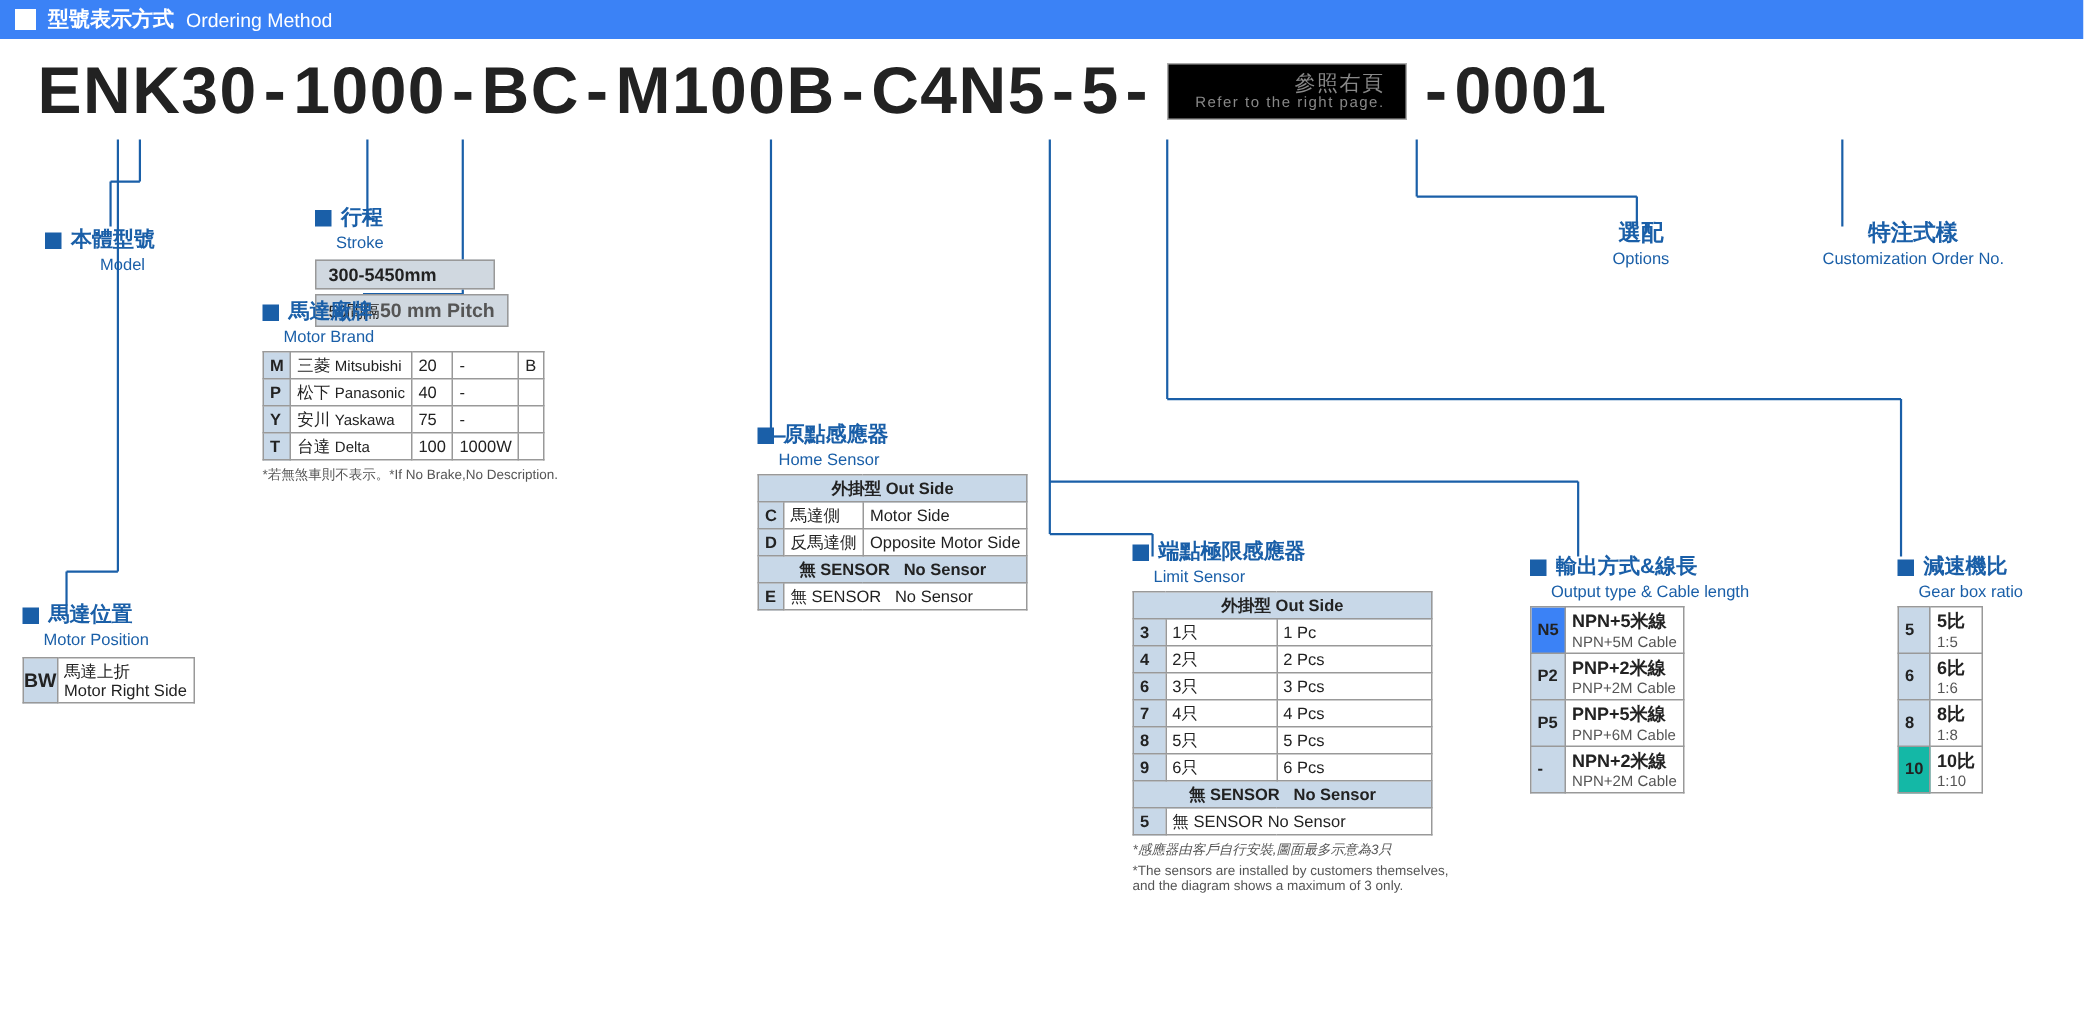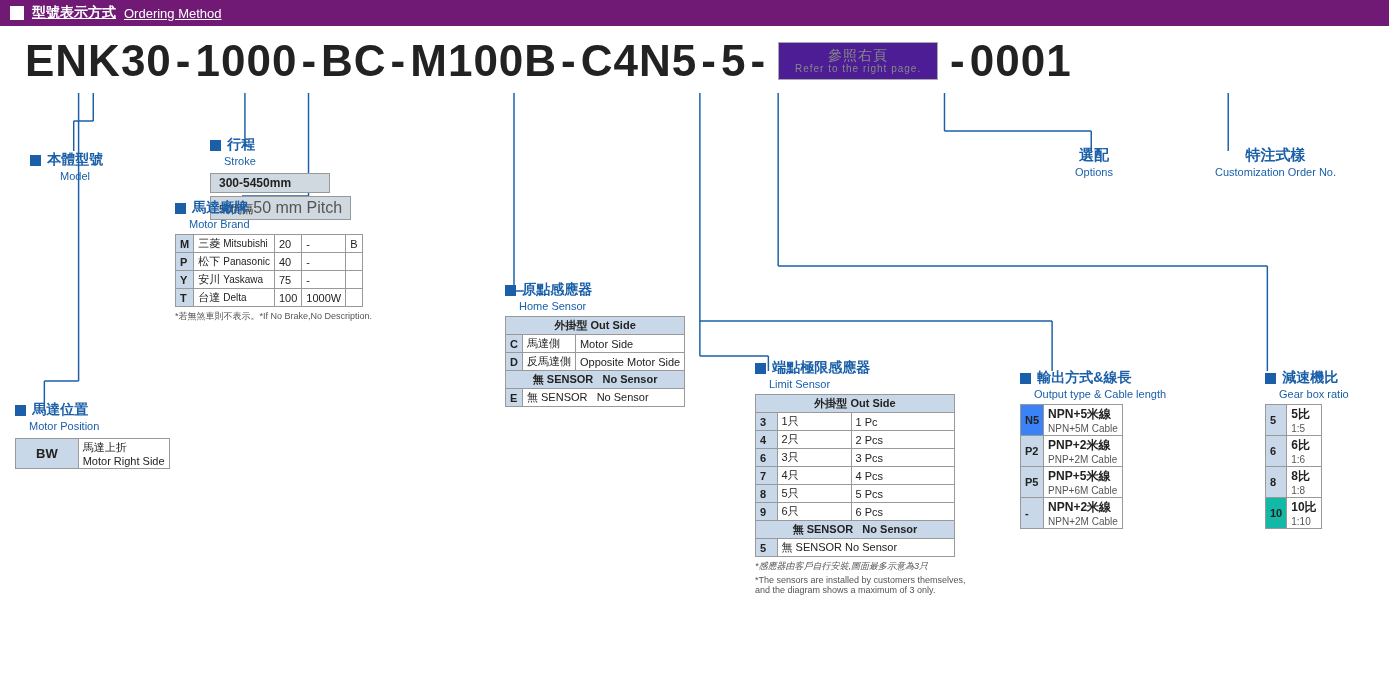--- a/index.html
+++ b/index.html
@@ -6,28 +6,27 @@
     body {
       font-family: Arial, sans-serif;
       background: #fff;
       width: 1389px;
       min-height: 685px;
       overflow: hidden;
       font-size: 12px;
       color: #222;
     }
     .header-bar {
-      background: #701a75;
+      background: #3b82f6;
       color: #fff;
       padding: 4px 10px;
       display: flex;
       align-items: center;
       gap: 8px;
       height: 26px;
-      text-decoration: underline;
     }
     .header-bar .square {
       width: 14px; height: 14px;
       background: #fff;
       display: inline-block;
     }
     .header-title-cn {
       font-size: 14px;
       font-weight: bold;
     }
@@ -47,26 +46,26 @@
       font-weight: bold;
       color: #222;
       letter-spacing: 1px;
       margin-bottom: 5px;
       flex-wrap: nowrap;
     }
     .model-string .part { white-space: nowrap; }
     .model-string .dash { margin: 0 4px; }
     .model-string .ref-box {
       border: 1px solid #aaa;
-      background: #4c1d95;
+      background: #000000;
       font-size: 14px;
       font-weight: normal;
       padding: 4px 14px;
       color: #888;
-      text-align: center;
+      text-align: right;
       line-height: 1.2;
       white-space: nowrap;
       min-width: 160px;
     }
     .model-string .ref-box .ref-main { font-size: 14px; }
     .model-string .ref-box .ref-sub { font-size: 10px; display: block; }
 
     
     .blue-label {
       color: #1a5fa8;
@@ -175,39 +174,39 @@
       <line x1="780" y1="175" x2="1280" y2="175" stroke="#1a5fa8" stroke-width="1.5"></line>
       <line x1="1280" y1="175" x2="1280" y2="280" stroke="#1a5fa8" stroke-width="1.5"></line>
 
       <line x1="950" y1="2" x2="950" y2="40" stroke="#1a5fa8" stroke-width="1.5"></line>
       <line x1="950" y1="40" x2="1100" y2="40" stroke="#1a5fa8" stroke-width="1.5"></line>
       <line x1="1100" y1="40" x2="1100" y2="60" stroke="#1a5fa8" stroke-width="1.5"></line>
 
       <line x1="1240" y1="2" x2="1240" y2="60" stroke="#1a5fa8" stroke-width="1.5"></line>
     </svg>
 
-    <div style="position:absolute; top:60px; left:15px; ">
+    <div style="position:absolute; top:60px; left:15px; text-align:center;">
       <span class="blue-square"></span>
       <span class="blue-label" style="font-size:14px;">本體型號</span>
       <br>
       <span style="color:#1a5fa8; font-size:11px; margin-left:30px;">Model</span>
     </div>
 
     <div style="position:absolute; top:45px; left:195px;">
       <span class="blue-square"></span>
       <span class="blue-label" style="font-size:14px;">行程</span>
       <br>
       <span style="color:#1a5fa8; font-size:11px; margin-left:14px;">Stroke</span>
       <br>
       <div style="margin-left:0px; margin-top:5px;">
         <div style="background:#d0d8e0; border:1px solid #999; padding:2px 8px; font-size:12px; font-weight:bold; color:#222; display:inline-block; min-width:120px;">300-5450mm</div>
       </div>
       <div style="margin-top:3px;">
         <div style="background:#d0d8e0; border:1px solid #999; padding:2px 8px; font-size:11px; color:#222; display:inline-block; min-width:120px;">
-          <span>50間隔</span><span style="font-size:16px; color:#555;">50 mm Pitch</span>
+          <span>50間隔</span><span style="font-size:13px; color:#555;font-weight:bold;">50 mm Pitch</span>
         </div>
       </div>
     </div>
 
     <div style="position:absolute; top:108px; left:160px;">
       <div style="margin-bottom:3px;">
         <span class="blue-square"></span>
         <span class="blue-label" style="font-size:14px;">馬達廠牌</span>
         <br>
         <span style="color:#1a5fa8; font-size:11px; margin-left:14px;">Motor Brand</span>
@@ -250,21 +249,21 @@
     <div style="position:absolute; top:310px; left:0px;">
       <div>
         <span class="blue-square"></span>
         <span class="blue-label" style="font-size:14px;">馬達位置</span>
         <br>
         <span style="color:#1a5fa8; font-size:11px; margin-left:14px;">Motor Position</span>
       </div>
       <table style="margin-top:5px;">
         <tbody>
             <tr>
-          <td style="background:#c8d8e8; font-weight:bold; font-size:13px; padding:4px 20px;">BW</td>
+          <td style="background:#c8d8e8; font-weight:bold; font-size:13px; padding:4px 0;">BW</td>
           <td style="font-size:11px;">
             <span>馬達上折</span><br>
             <span>Motor Right Side</span>
           </td>
         </tr>
       </tbody>
         </table>
     </div>
 
     <div style="position:absolute; top:190px; left:490px;">

